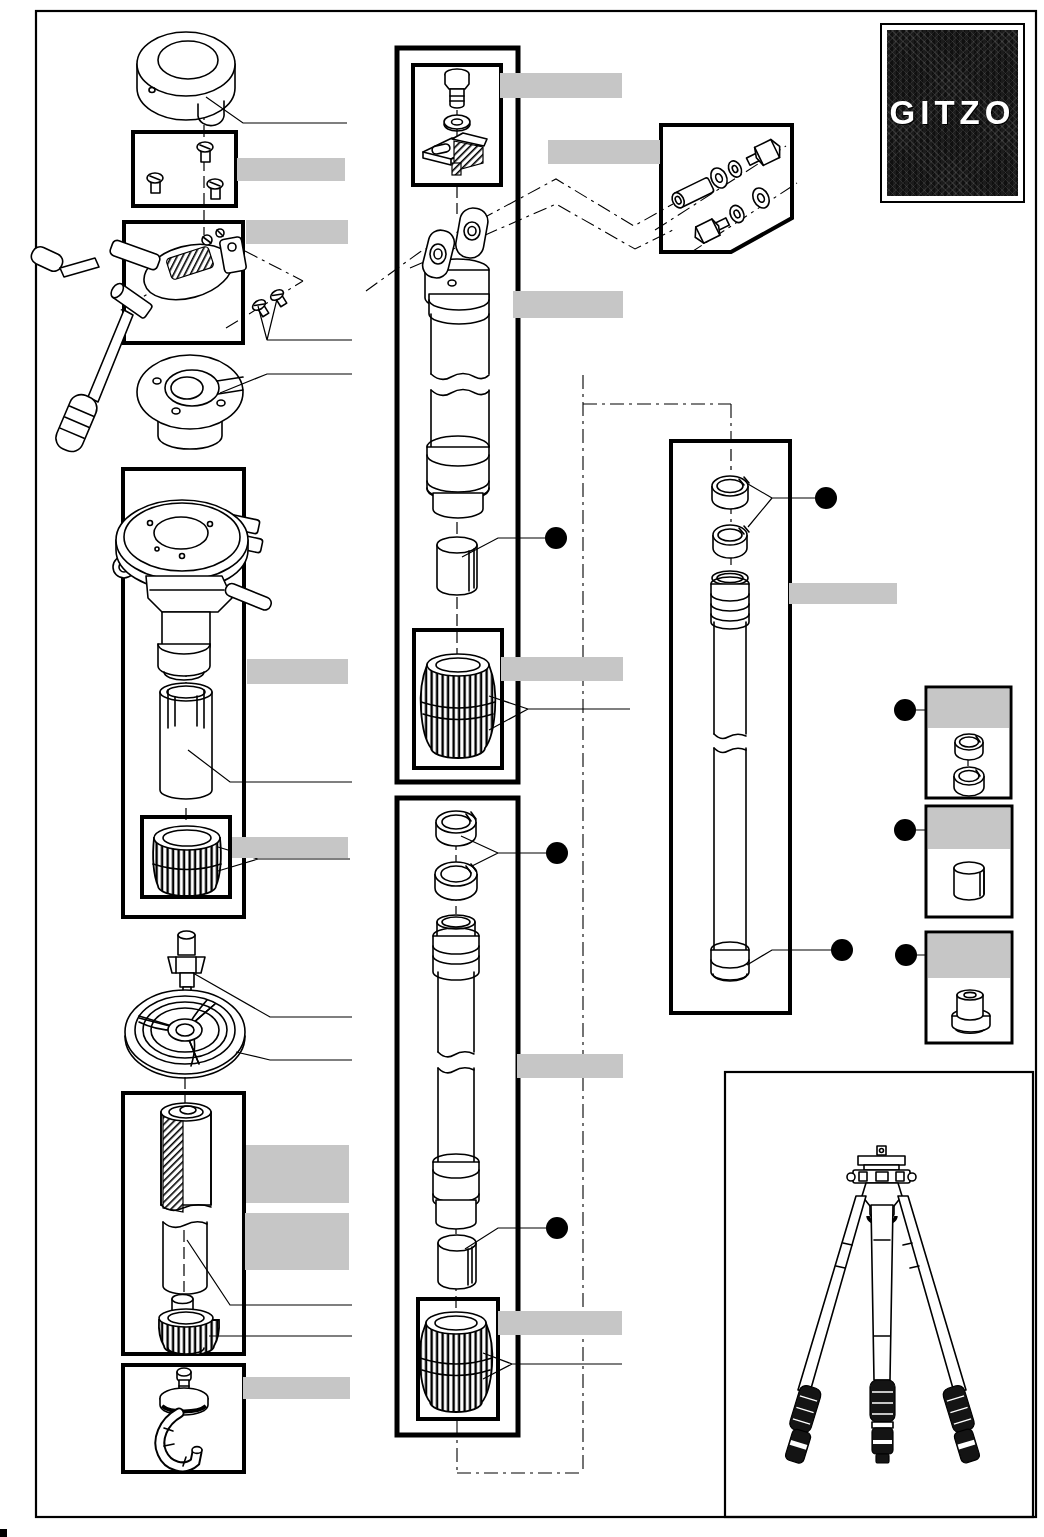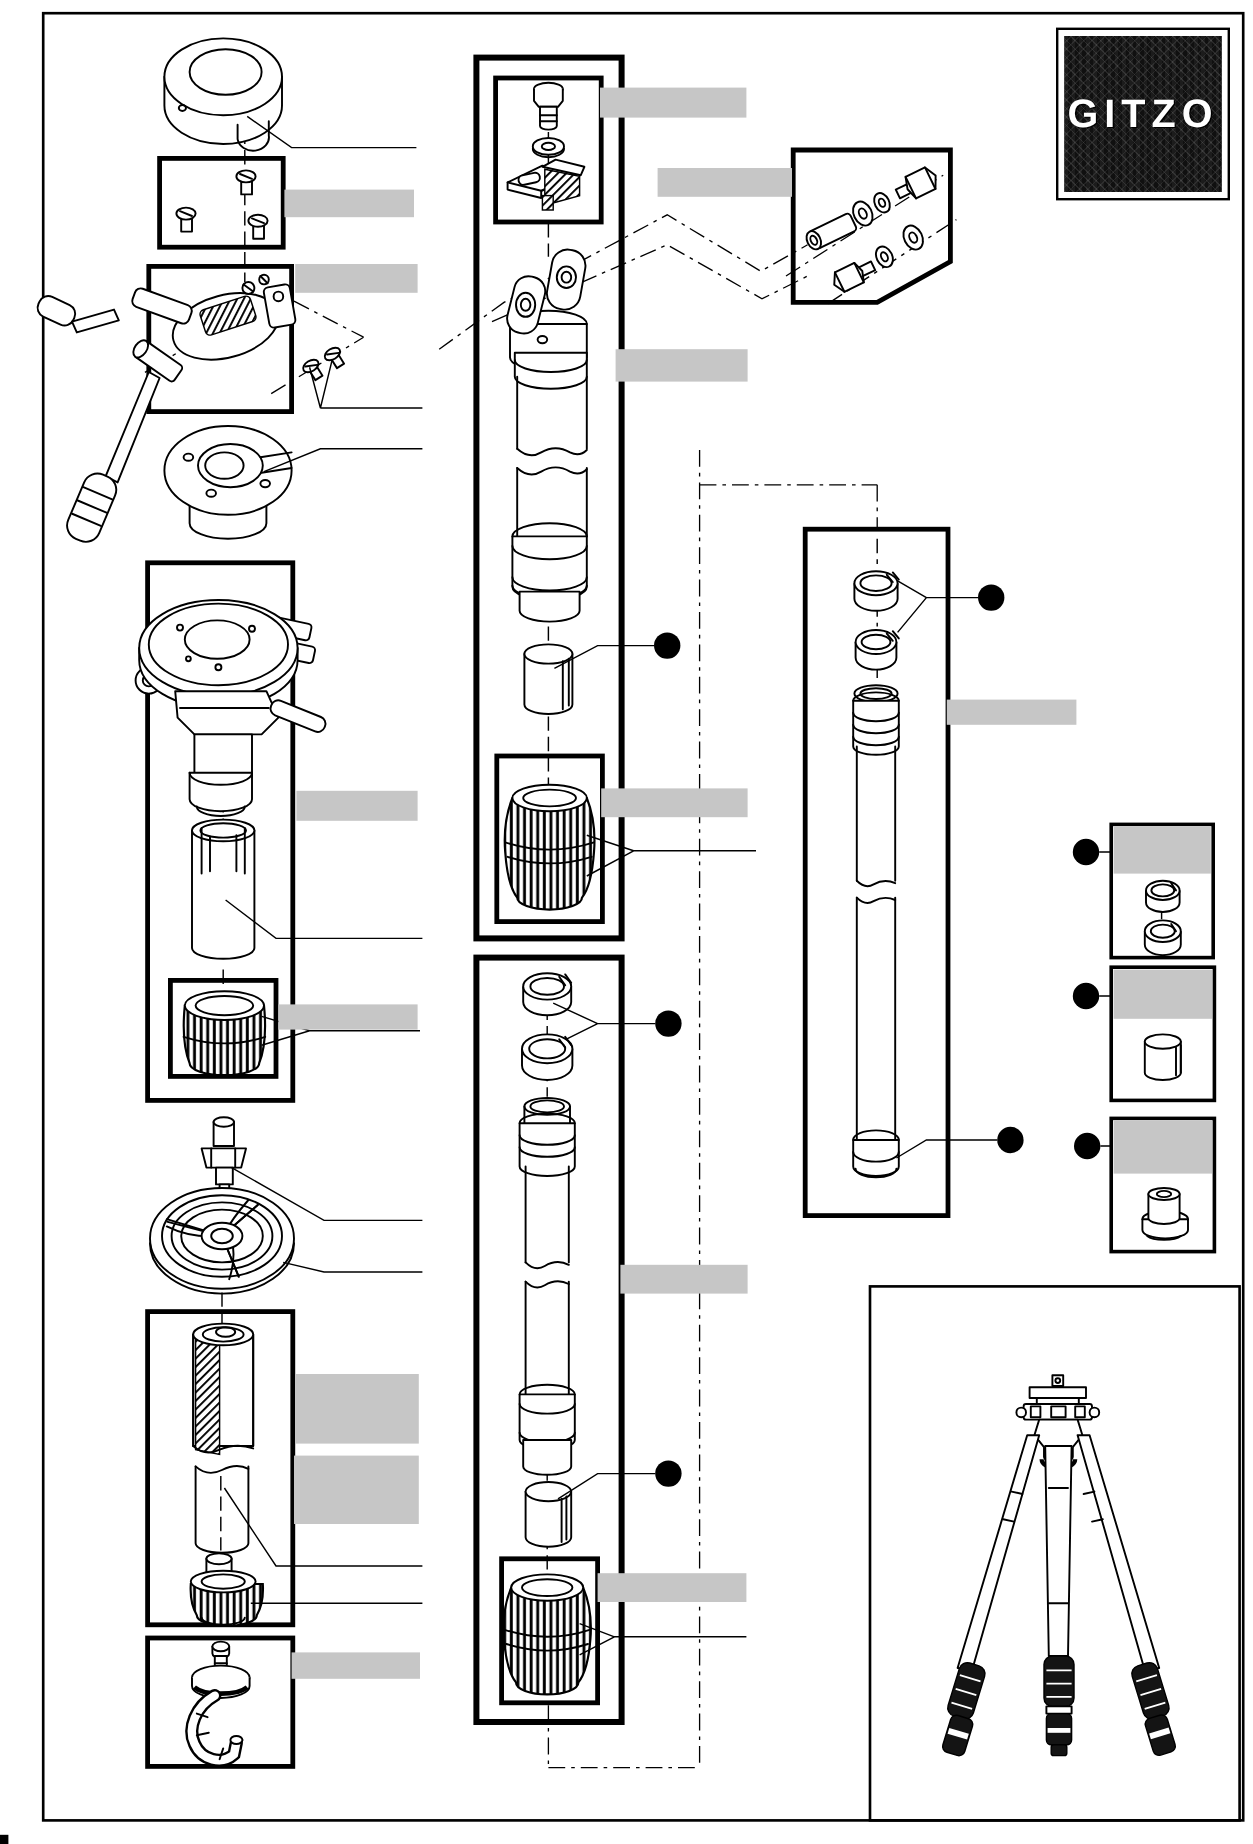--- a/index.html
+++ b/index.html
@@ -1,19 +1,19 @@
 <!DOCTYPE html>
 <html><head>
 <meta charset="utf-8">
 <style>
   html,body{margin:0;padding:0;background:#fff;}
   .page{position:relative;width:1044px;height:1537px;background:#fff;overflow:hidden;
         font-family:"Liberation Sans",sans-serif;}
   .page svg{position:absolute;left:0;top:0;}
-  .logo-box{position:absolute;left:880px;top:23px;width:145px;height:144px;border:2px solid #000;
+  .logo-box{position:absolute;left:880px;top:23px;width:145px;height:180px;border:2px solid #000;
             box-sizing:border-box;padding:5px;background:#fff;}
   .logo-plate{width:100%;height:100%;display:flex;align-items:center;justify-content:center;
               background-color:#161616;
               background-image:
                 repeating-linear-gradient(45deg, rgba(255,255,255,0.10) 0 1px, transparent 1px 5px),
                 repeating-linear-gradient(-45deg, rgba(255,255,255,0.08) 0 1px, transparent 1px 5px),
                 repeating-linear-gradient(90deg, #1c1c1c 0 3px, #101010 3px 6px);}
   .logo-text{color:#fff;font-weight:bold;font-size:33px;letter-spacing:5px;
              text-shadow:0 0 1px #000, 1px 1px 0 #000;}
   

